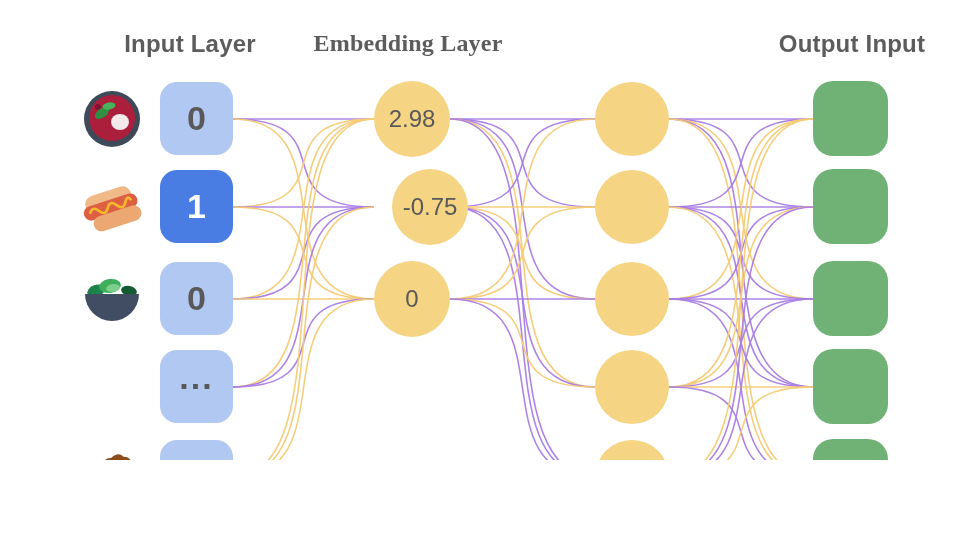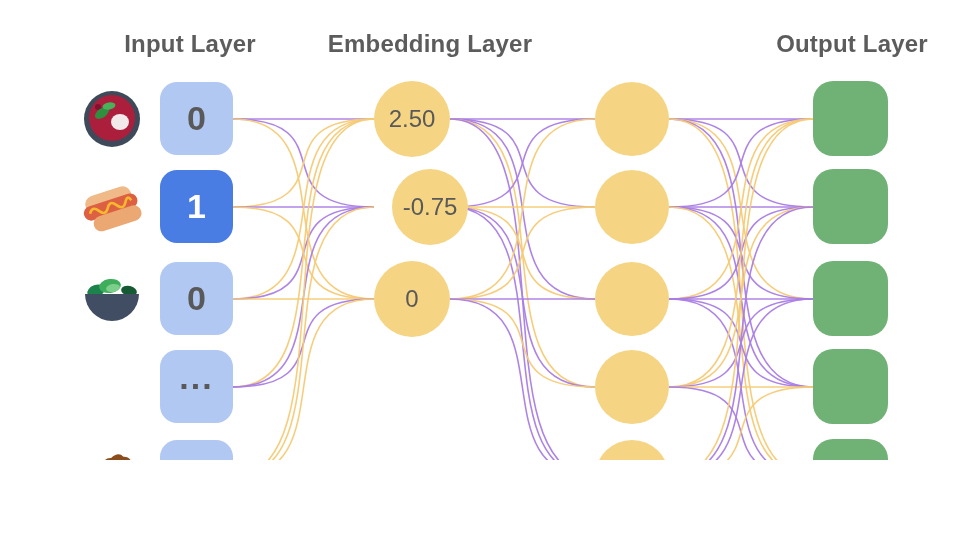--- a/index.html
+++ b/index.html
@@ -93,22 +93,22 @@
       <path d="M 669 387 C 787.08 387, 694.92 387, 813 387" fill="none" stroke="#f6ca75" stroke-width="1.6" opacity="0.95"></path>
       <path d="M 669 387 C 787.08 387, 694.92 477, 813 477" fill="none" stroke="#a97de5" stroke-width="1.6" opacity="0.95"></path>
       <path d="M 669 477 C 787.08 477, 694.92 119, 813 119" fill="none" stroke="#f6ca75" stroke-width="1.6" opacity="0.95"></path>
       <path d="M 669 477 C 787.08 477, 694.92 207, 813 207" fill="none" stroke="#a97de5" stroke-width="1.6" opacity="0.95"></path>
       <path d="M 669 477 C 787.08 477, 694.92 299, 813 299" fill="none" stroke="#a97de5" stroke-width="1.6" opacity="0.95"></path>
       <path d="M 669 477 C 787.08 477, 694.92 387, 813 387" fill="none" stroke="#f6ca75" stroke-width="1.6" opacity="0.95"></path>
       <path d="M 669 477 C 787.08 477, 694.92 477, 813 477" fill="none" stroke="#f6ca75" stroke-width="1.6" opacity="0.95"></path>
     </svg>
 
   <div class="layer-title" style="left:190px;top:30px;">Input Layer</div>
-  <div class="layer-title" style="left:430px;top:30px;">Embedding Layer</div>
-  <div class="layer-title" style="left:852px;top:30px;">Output Layer</div>
+  <div class="layer-title" style="left:408px;top:30px;font-family:Liberation Serif, serif;">Embedding Layer</div>
+  <div class="layer-title" style="left:852px;top:30px;">Output Input</div>
 
   <svg class="icon" style="left:80px;top:87px;" width="64" height="64" viewBox="0 0 64 64">
     <circle cx="32" cy="32" r="28" fill="#3e4a59"></circle>
     <circle cx="32" cy="31" r="23" fill="#ab1f3c"></circle>
     <ellipse cx="40" cy="35" rx="9" ry="8" fill="#f2e9ea"></ellipse>
     <circle cx="18" cy="20" r="3" fill="#7e1230"></circle>
     <ellipse cx="22" cy="26" rx="8" ry="4.5" fill="#2f8f3f" transform="rotate(-35 22 26)"></ellipse>
     <ellipse cx="29" cy="19" rx="6.5" ry="3.5" fill="#48b25a" transform="rotate(-10 29 19)"></ellipse>
   </svg>
 
@@ -153,21 +153,21 @@
       <span>0</span>
     </div>
   <div class="node input-node" style="left:160px;top:350px;">
       <span class="dots">...</span>
     </div>
   <div class="node input-node" style="left:160px;top:440px;">
       <span>0</span>
     </div>
 
   <div class="node emb-node" style="left:374px;top:81px;">
-      <span>2.50</span>
+      <span>2.98</span>
     </div>
   <div class="node emb-node" style="left:392px;top:169px;">
       <span>-0.75</span>
     </div>
   <div class="node emb-node" style="left:374px;top:261px;">
       <span>0</span>
     </div>
 
   <div class="node hidden-node" style="left:595px;top:82px;"></div>
   <div class="node hidden-node" style="left:595px;top:170px;"></div>

